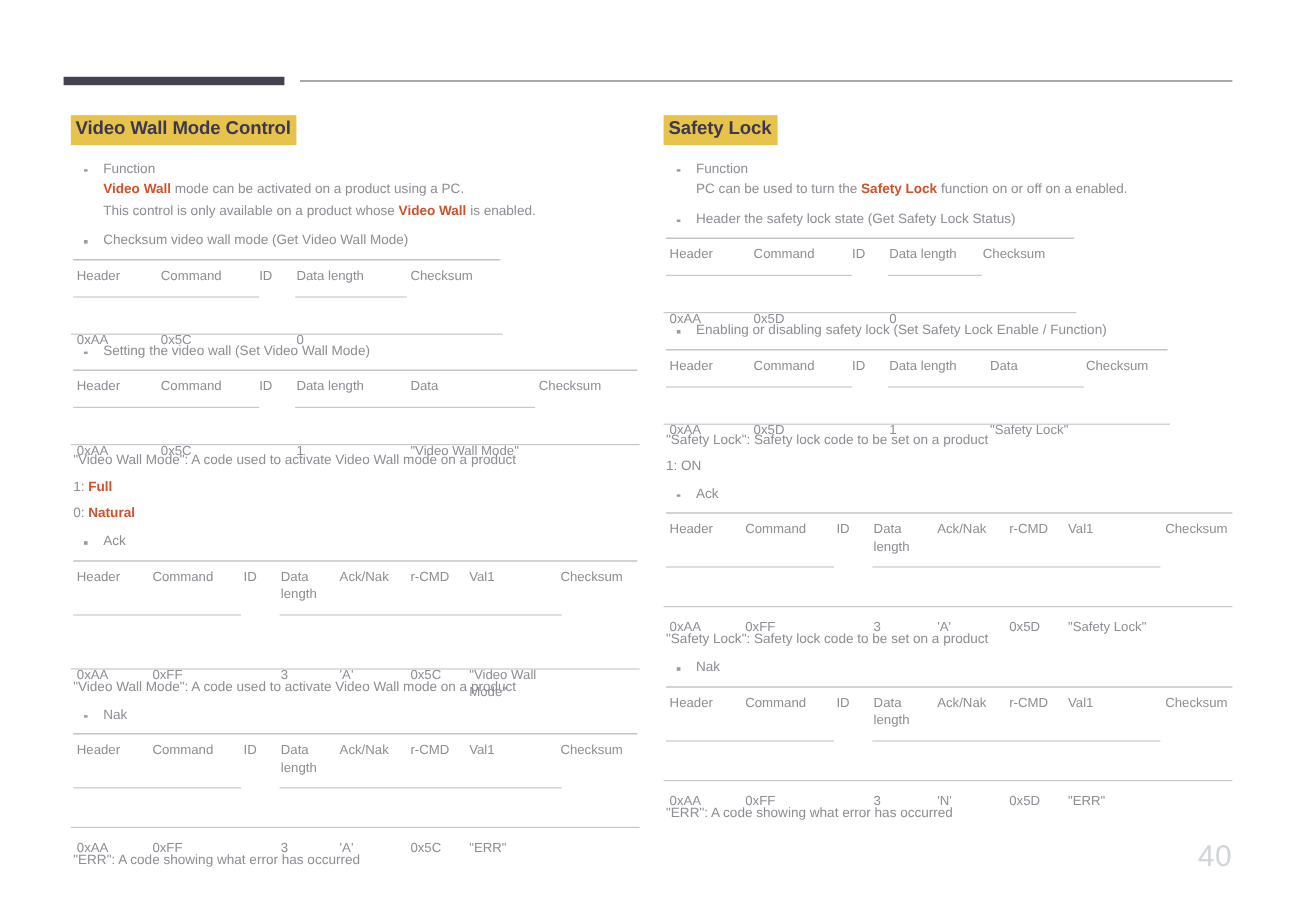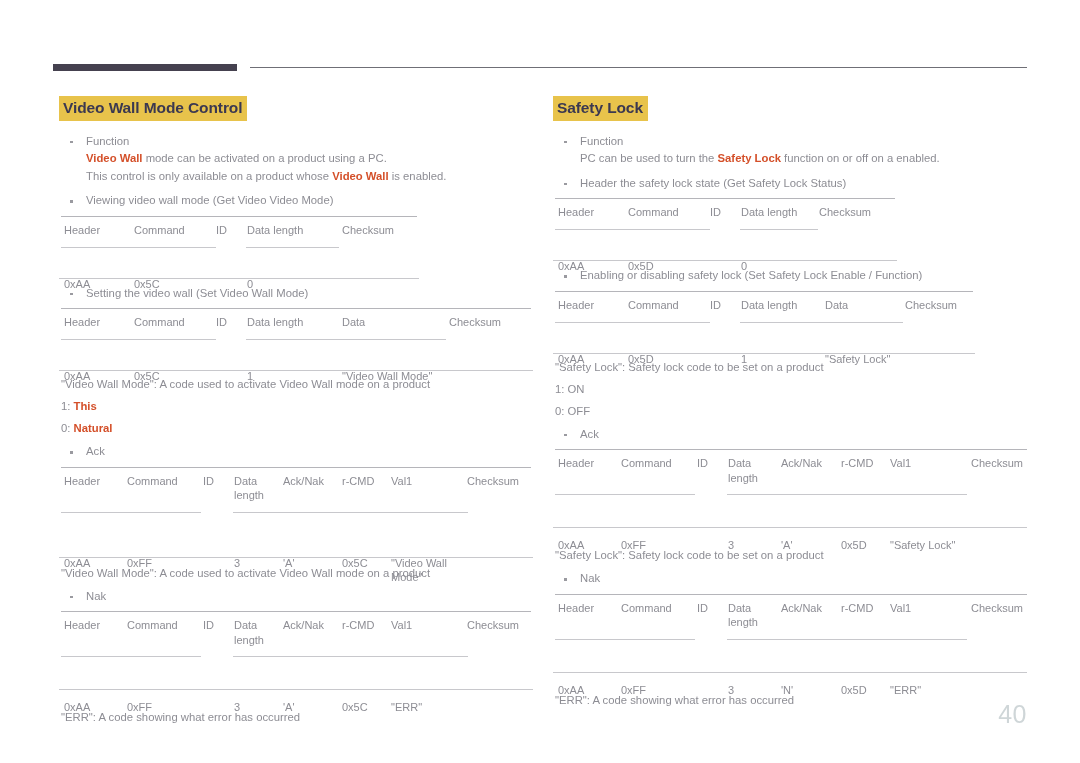--- a/index.html
+++ b/index.html
@@ -101,21 +101,21 @@
 
   
   <div class="bullet">
     <span class="ln">Function</span>
     <span class="ln"><span class="accent">Video Wall</span><span> mode can be activated on a product using a PC.</span></span>
     <span class="ln"><span>This control is only available on a product whose </span><span class="accent">Video Wall</span><span> is enabled.</span></span>
   </div>
 
   
   <div class="bullet" style="margin-top:7px;">
-    <span class="ln">Viewing video wall mode (Get Video Video Mode)</span>
+    <span class="ln">Checksum video wall mode (Get Video Wall Mode)</span>
   </div>
 
   <div class="tbl" style="height:62px;">
     <div class="rule dark" style="left:2px;top:0;width:356px;"></div>
     <div class="row hdr" style="top:7px;">
       <div class="cell" style="left:5px;">Header</div>
       <div class="cell" style="left:75px;">Command</div>
       <div class="cell" style="left:157px;">ID</div>
       <div class="cell" style="left:188px;">Data length</div>
       <div class="cell" style="left:283px;">Checksum</div>
@@ -154,21 +154,21 @@
       <div class="cell" style="left:75px;">0x5C</div>
       <div class="cell" style="left:157px;"></div>
       <div class="cell" style="left:188px;">1</div>
       <div class="cell" style="left:283px;">"Video Wall Mode"</div>
       <div class="cell" style="left:390px;"></div>
     </div>
     <div class="rule" style="left:0px;top:62px;width:474px;"></div>
   </div>
 
   <div class="note pad" style="padding-left:2px;">"Video Wall Mode": A code used to activate Video Wall mode on a product</div>
-  <div class="note" style="padding-left:2px;padding-top:4px;"><span>1: </span><span class="accent">This</span></div>
+  <div class="note" style="padding-left:2px;padding-top:4px;"><span>1: </span><span class="accent">Full</span></div>
   <div class="note" style="padding-left:2px;padding-top:4px;"><span>0: </span><span class="accent">Natural</span></div>
 
   
   <div class="bullet" style="margin-top:6px;">
     <span class="ln">Ack</span>
   </div>
 
   <div class="tbl" style="height:78px;">
     <div class="rule dark" style="left:2px;top:0;width:470px;"></div>
     <div class="row hdr2" style="top:7px;">
@@ -292,21 +292,20 @@
       <div class="cell" style="left:157px;"></div>
       <div class="cell" style="left:188px;">1</div>
       <div class="cell" style="left:272px;">"Safety Lock"</div>
       <div class="cell" style="left:352px;"></div>
     </div>
     <div class="rule" style="left:0px;top:62px;width:422px;"></div>
   </div>
 
   <div class="note pad" style="padding-left:2px;">"Safety Lock": Safety lock code to be set on a product</div>
   <div class="note" style="padding-left:2px;padding-top:4px;">1: ON</div>
-  <div class="note" style="padding-left:2px;padding-top:4px;">0: OFF</div>
 
   
   <div class="bullet" style="margin-top:6px;">
     <span class="ln">Ack</span>
   </div>
 
   <div class="tbl" style="height:78px;">
     <div class="rule dark" style="left:2px;top:0;width:472px;"></div>
     <div class="row hdr2" style="top:7px;">
       <div class="cell" style="left:5px;">Header</div>

